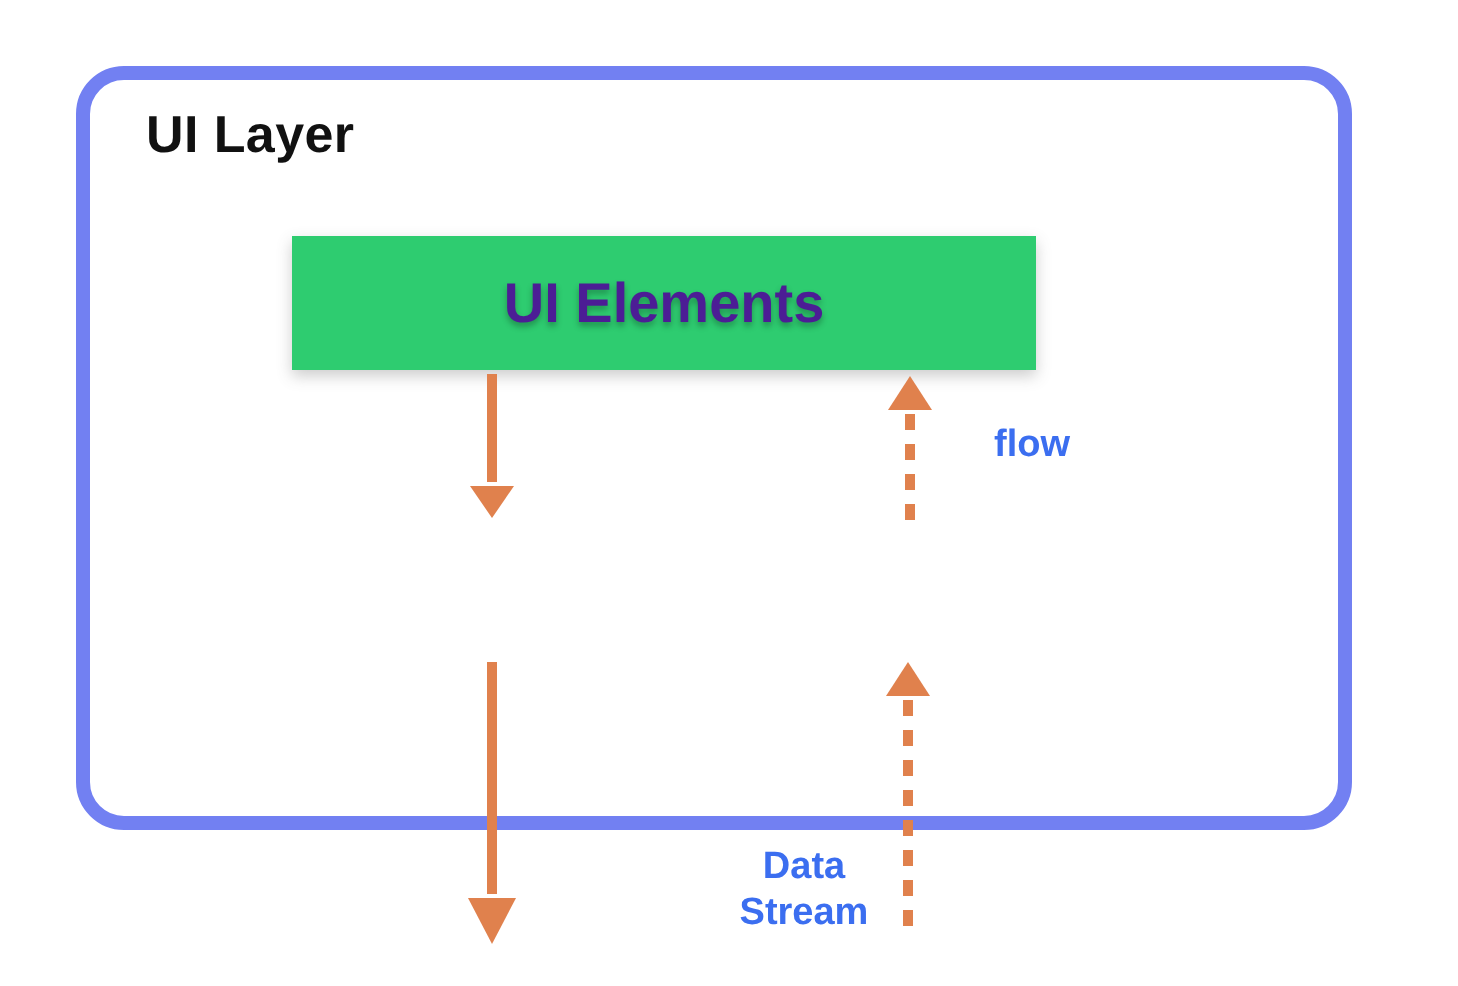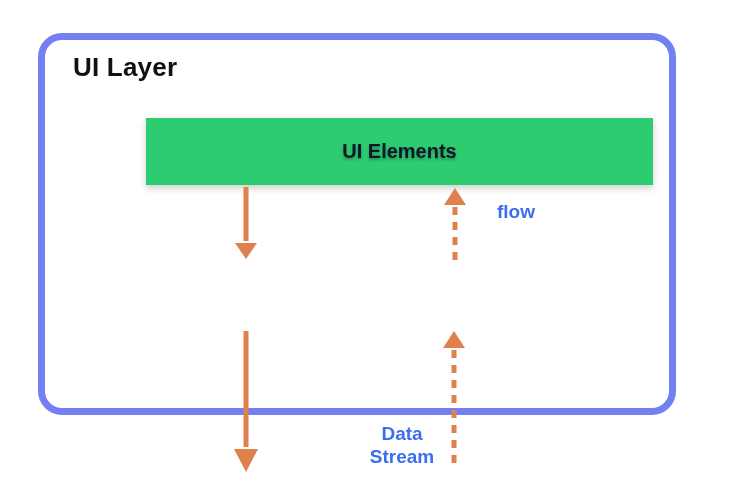--- a/index.html
+++ b/index.html
@@ -34,28 +34,28 @@
     font-size: 26px;
     font-weight: bold;
     color: #111111;
     letter-spacing: 0.2px;
     z-index: 2;
   }
   
   .box {
     position: absolute;
     left: 146px;
-    width: 507px;
+    width: 372px;
     height: 67px;
     display: flex;
     align-items: center;
     justify-content: center;
-    font-size: 20px;
+    font-size: 28px;
     font-weight: bold;
-    color: #0f172a;
+    color: #4c1d95;
     text-shadow: 0 2px 3px rgba(0,0,0,0.30);
     box-shadow: 0 3px 7px rgba(90,90,90,0.30);
     z-index: 2;
   }
   .box.green { top: 118px; background: #2ecc70; }
   .box.orange { top: 263px; background: #e07e4a; }
   
   .arrows {
     position: absolute;
     left: 0;
@@ -72,21 +72,21 @@
   .edge-label {
     position: absolute;
     color: #3b6ef0;
     font-size: 19px;
     font-weight: bold;
     line-height: 23px;
     text-align: center;
     z-index: 4;
   }
   .edge-label.events { left: 156px; top: 212px; width: 80px; }
-  .edge-label.flow   { left: 486px; top: 200px; width: 60px; }
+  .edge-label.flow   { left: 486px; top: 211px; width: 60px; }
   .edge-label.invoke { left: 56px;  top: 422px; width: 180px; }
   .edge-label.datastream { left: 352px; top: 422px; width: 100px; }
 </style>
 </head>
 <body>
 
 <div class="canvas">
 
   <div class="frame"></div>
 

